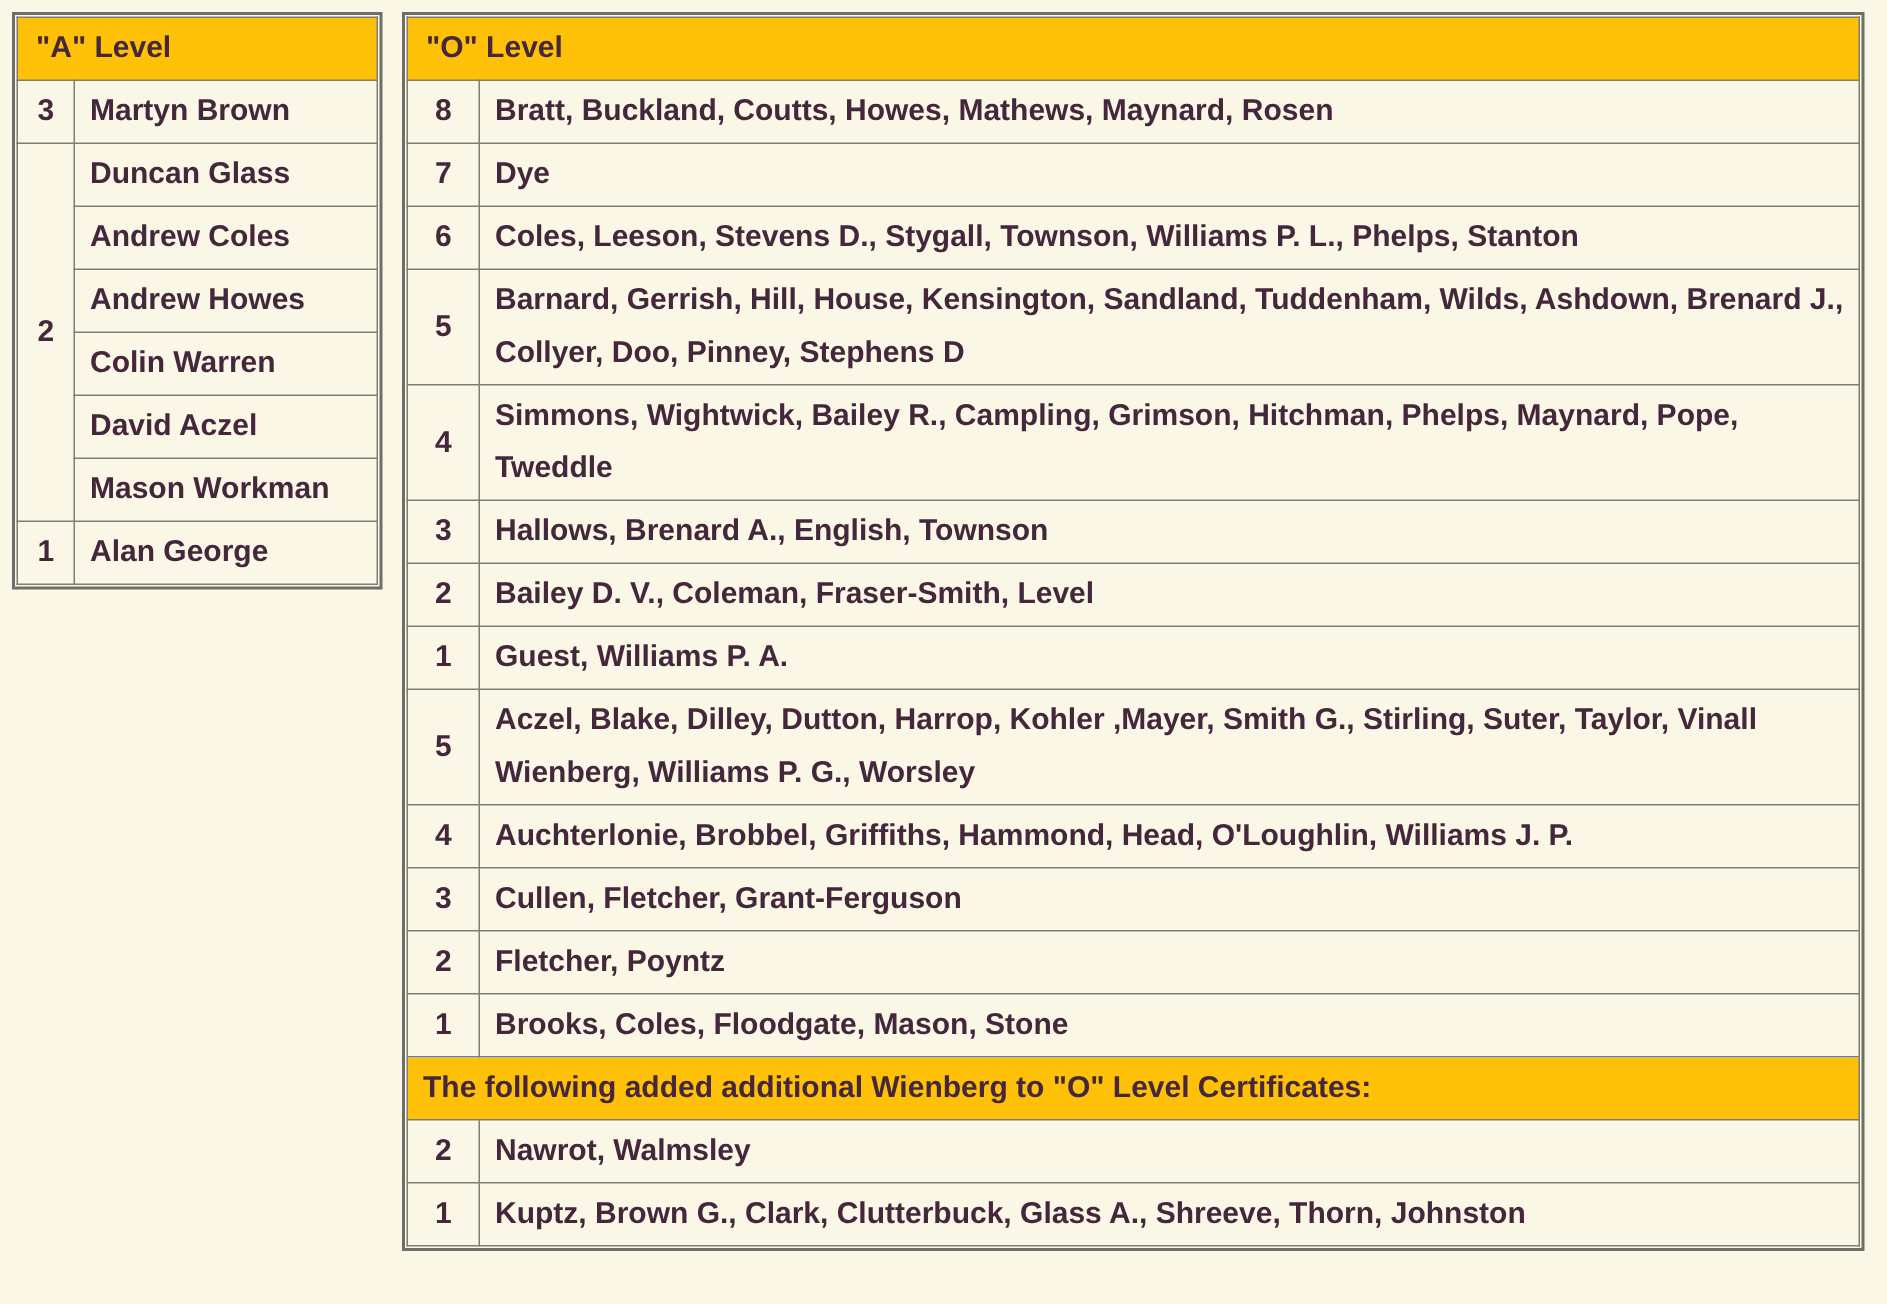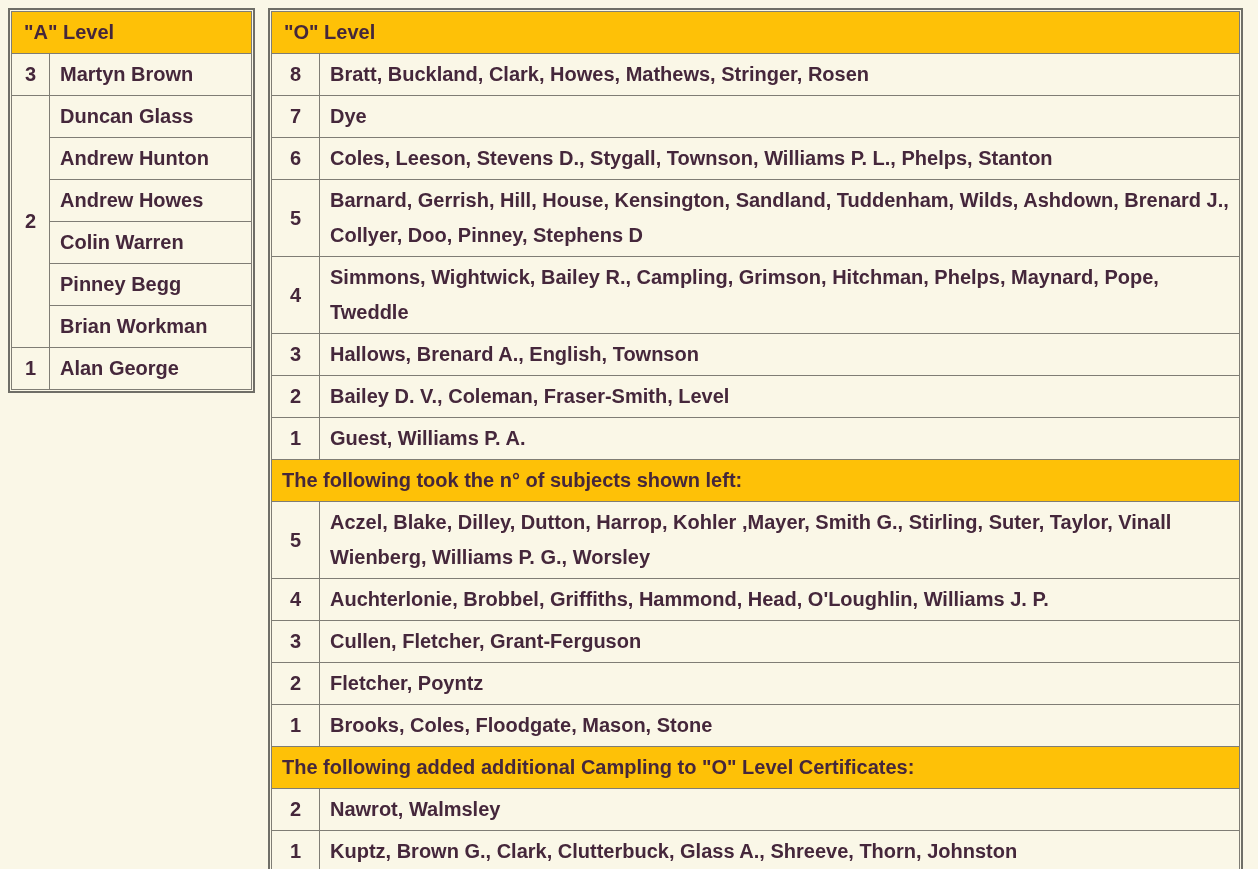--- a/index.html
+++ b/index.html
@@ -76,33 +76,33 @@
       <tbody>
           <tr>
             <td class="count" rowspan="1">3</td>
             <td class="name">Martyn Brown</td>
           </tr>
           <tr>
             <td class="count" rowspan="6">2</td>
             <td class="name">Duncan Glass</td>
           </tr>
           <tr>
-            <td class="name">Andrew Hunton</td>
+            <td class="name">Andrew Coles</td>
           </tr>
           <tr>
             <td class="name">Andrew Howes</td>
           </tr>
           <tr>
             <td class="name">Colin Warren</td>
           </tr>
           <tr>
-            <td class="name">Pinney Begg</td>
+            <td class="name">David Aczel</td>
           </tr>
           <tr>
-            <td class="name">Brian Workman</td>
+            <td class="name">Mason Workman</td>
           </tr>
           <tr>
             <td class="count" rowspan="1">1</td>
             <td class="name">Alan George</td>
           </tr>
         </tbody>
     </table>
   </div>
 
   <div class="tbl-frame o-frame">
@@ -112,21 +112,21 @@
           <col class="c-names">
         </colgroup>
       <thead>
         <tr>
           <th class="title" colspan="2">"O" Level</th>
         </tr>
       </thead>
       <tbody>
           <tr>
             <td class="count">8</td>
-            <td class="names">Bratt, Buckland, Clark, Howes, Mathews, Stringer, Rosen</td>
+            <td class="names">Bratt, Buckland, Coutts, Howes, Mathews, Maynard, Rosen</td>
           </tr>
           <tr>
             <td class="count">7</td>
             <td class="names">Dye</td>
           </tr>
           <tr>
             <td class="count">6</td>
             <td class="names">Coles, Leeson, Stevens D., Stygall, Townson, Williams P. L., Phelps, Stanton</td>
           </tr>
           <tr>
@@ -143,44 +143,41 @@
           </tr>
           <tr>
             <td class="count">2</td>
             <td class="names">Bailey D. V., Coleman, Fraser-Smith, Level</td>
           </tr>
           <tr>
             <td class="count">1</td>
             <td class="names">Guest, Williams P. A.</td>
           </tr>
           <tr>
-            <td class="section-header" colspan="2">The following took the n° of subjects shown left:</td>
-          </tr>
-          <tr>
             <td class="count">5</td>
             <td class="names">Aczel, Blake, Dilley, Dutton, Harrop, Kohler ,Mayer, Smith G., Stirling, Suter, Taylor, Vinall Wienberg, Williams P. G., Worsley</td>
           </tr>
           <tr>
             <td class="count">4</td>
             <td class="names">Auchterlonie, Brobbel, Griffiths, Hammond, Head, O'Loughlin, Williams J. P.</td>
           </tr>
           <tr>
             <td class="count">3</td>
             <td class="names">Cullen, Fletcher, Grant-Ferguson</td>
           </tr>
           <tr>
             <td class="count">2</td>
             <td class="names">Fletcher, Poyntz</td>
           </tr>
           <tr>
             <td class="count">1</td>
             <td class="names">Brooks, Coles, Floodgate, Mason, Stone</td>
           </tr>
           <tr>
-            <td class="section-header" colspan="2">The following added additional Campling to "O" Level Certificates:</td>
+            <td class="section-header" colspan="2">The following added additional Wienberg to "O" Level Certificates:</td>
           </tr>
           <tr>
             <td class="count">2</td>
             <td class="names">Nawrot, Walmsley</td>
           </tr>
           <tr>
             <td class="count">1</td>
             <td class="names">Kuptz, Brown G., Clark, Clutterbuck, Glass A., Shreeve, Thorn, Johnston</td>
           </tr>
         </tbody>

